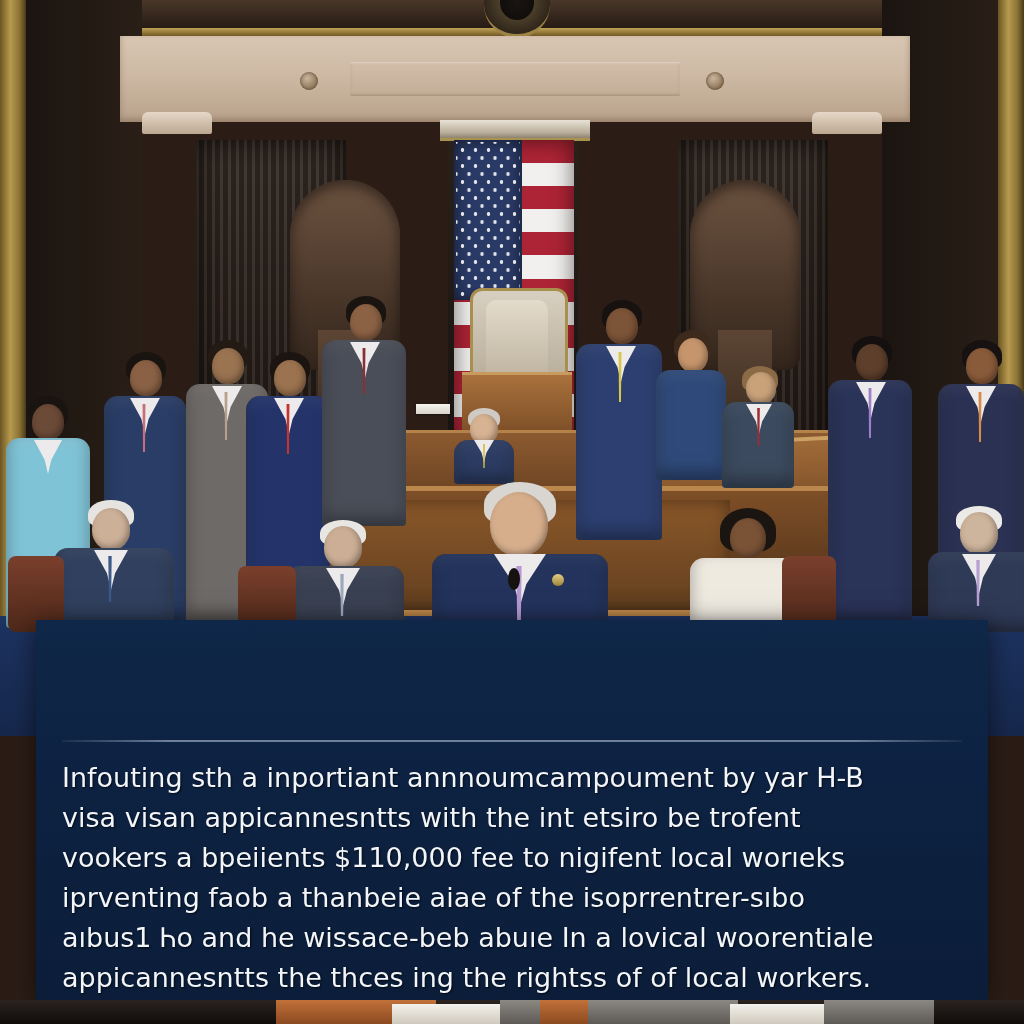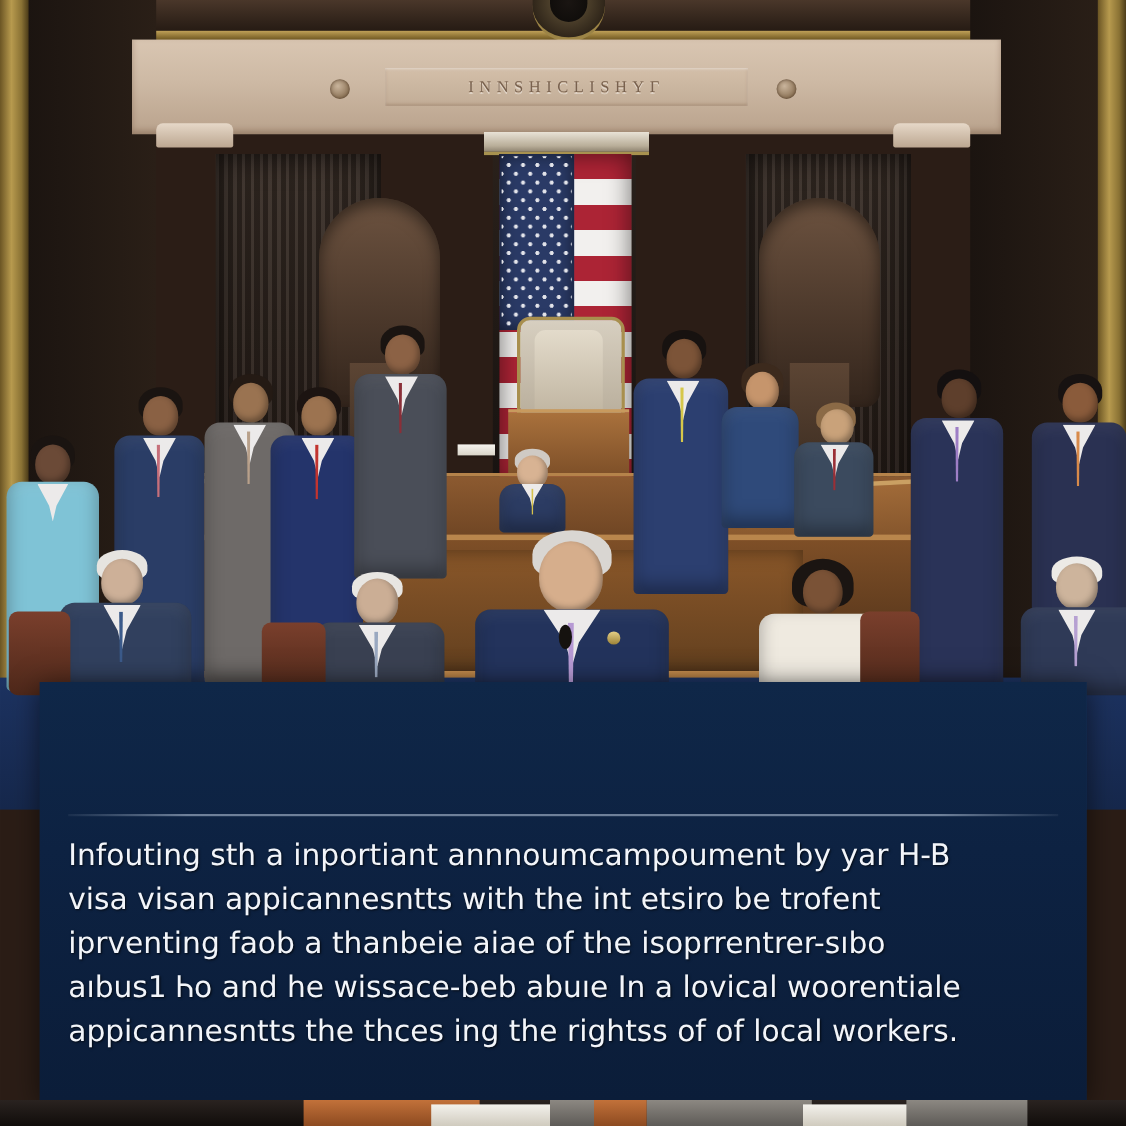--- a/index.html
+++ b/index.html
@@ -282,21 +282,20 @@
   <div class="layer medallion"></div>
   <div class="layer medallion-inner"></div>
 
   <div class="layer edge-dark l"></div>
   <div class="layer edge-dark r"></div>
   <div class="layer edge-gold l"></div>
   <div class="layer edge-gold r"></div>
 
   <div class="layer frieze"></div>
   <div class="layer frieze-panel"></div>
-  <div class="layer frieze-text">INNSHICLISHYΓ</div>
   <div class="layer rosette l"></div>
   <div class="layer rosette r"></div>
 
   <div class="layer backwall"></div>
   <div class="layer pilaster p1"></div>
   <div class="layer pilaster p2"></div>
   <div class="layer pil-cap c1"></div>
   <div class="layer pil-cap c2"></div>
 
   <div class="layer drape d1"></div>
@@ -458,20 +457,21 @@
   </div>
 
   <div id="banner">
 
 
     <div id="banner-rule"></div>
 
     <div id="banner-body">
       <span class="bline">Infouting sth a inportiant annnoumcampoument by yar H-B</span>
       <span class="bline">visa  visan  appicannesntts with the int etsiro be trofent</span>
+      <span class="bline">vookers a bpeiients $110,000 fee to nigifent local worıeks</span>
       <span class="bline">iprventing faob a thanbeie aiae of the isoprrentrer-sıbo</span>
       <span class="bline">aıbus1 Ꮒo and he wissace-beb abuıe In a lovical woorentiale</span>
       <span class="bline">appicannesntts the thces ing the rightss of of local workers.</span>
     </div>
   </div>
 
   <div class="bottom-desk"></div>
   <div class="bdesk-wood bw1"></div>
   <div class="bdesk-paper bp1"></div>
   <div class="bdesk-gray bg1"></div>

